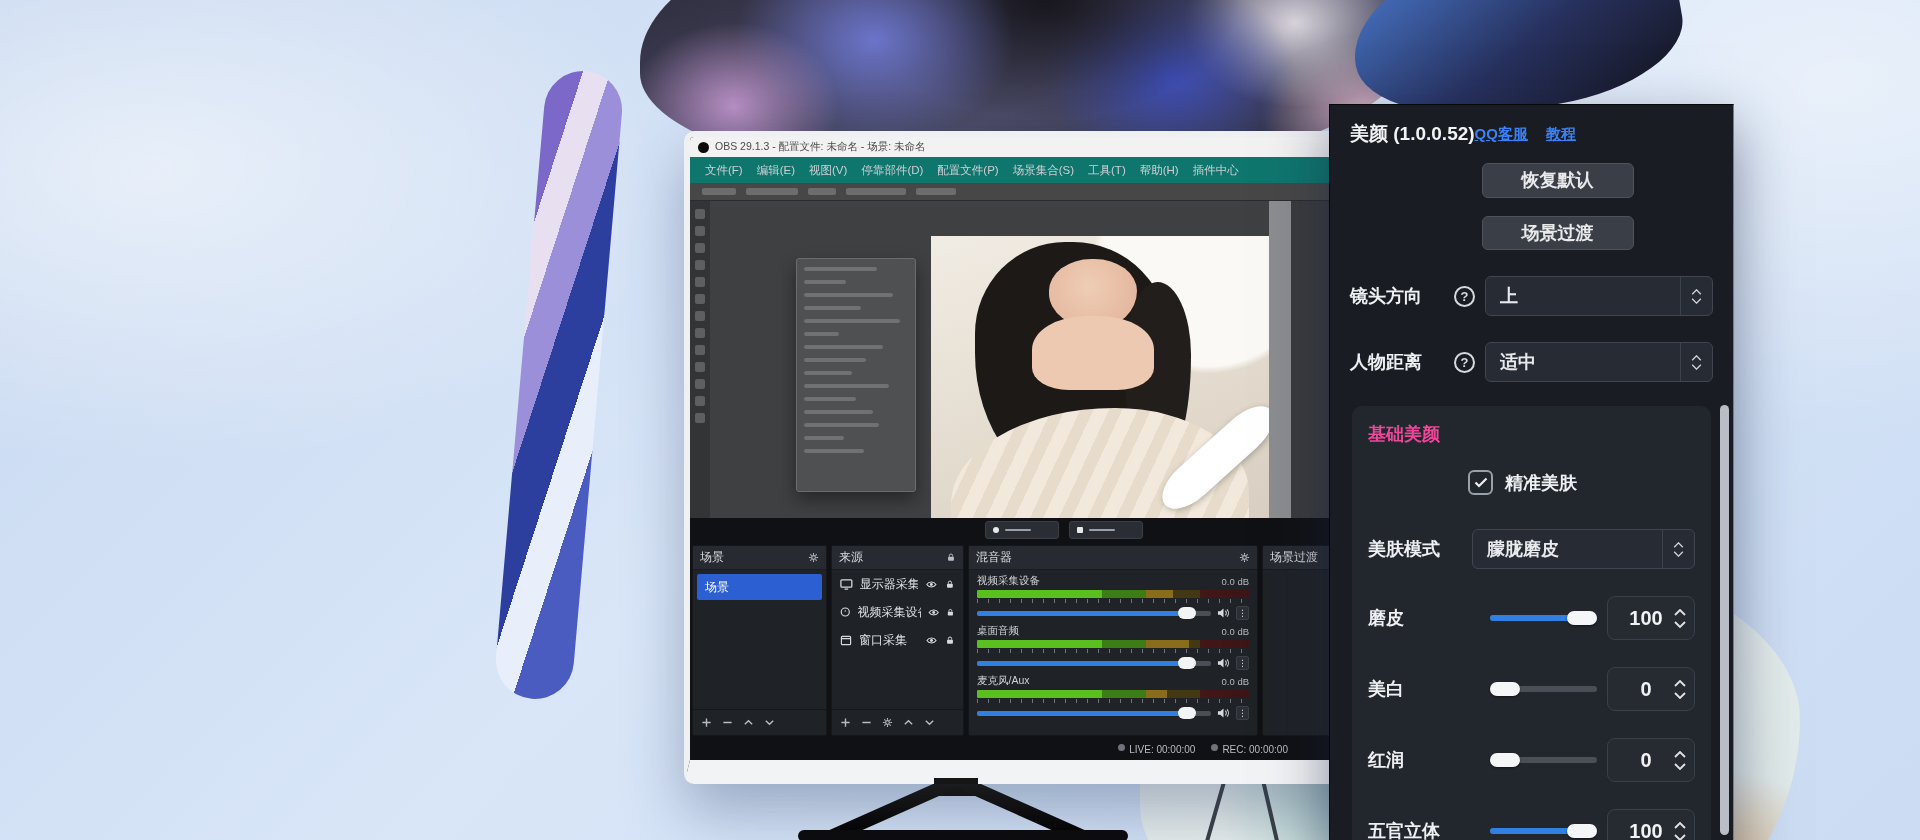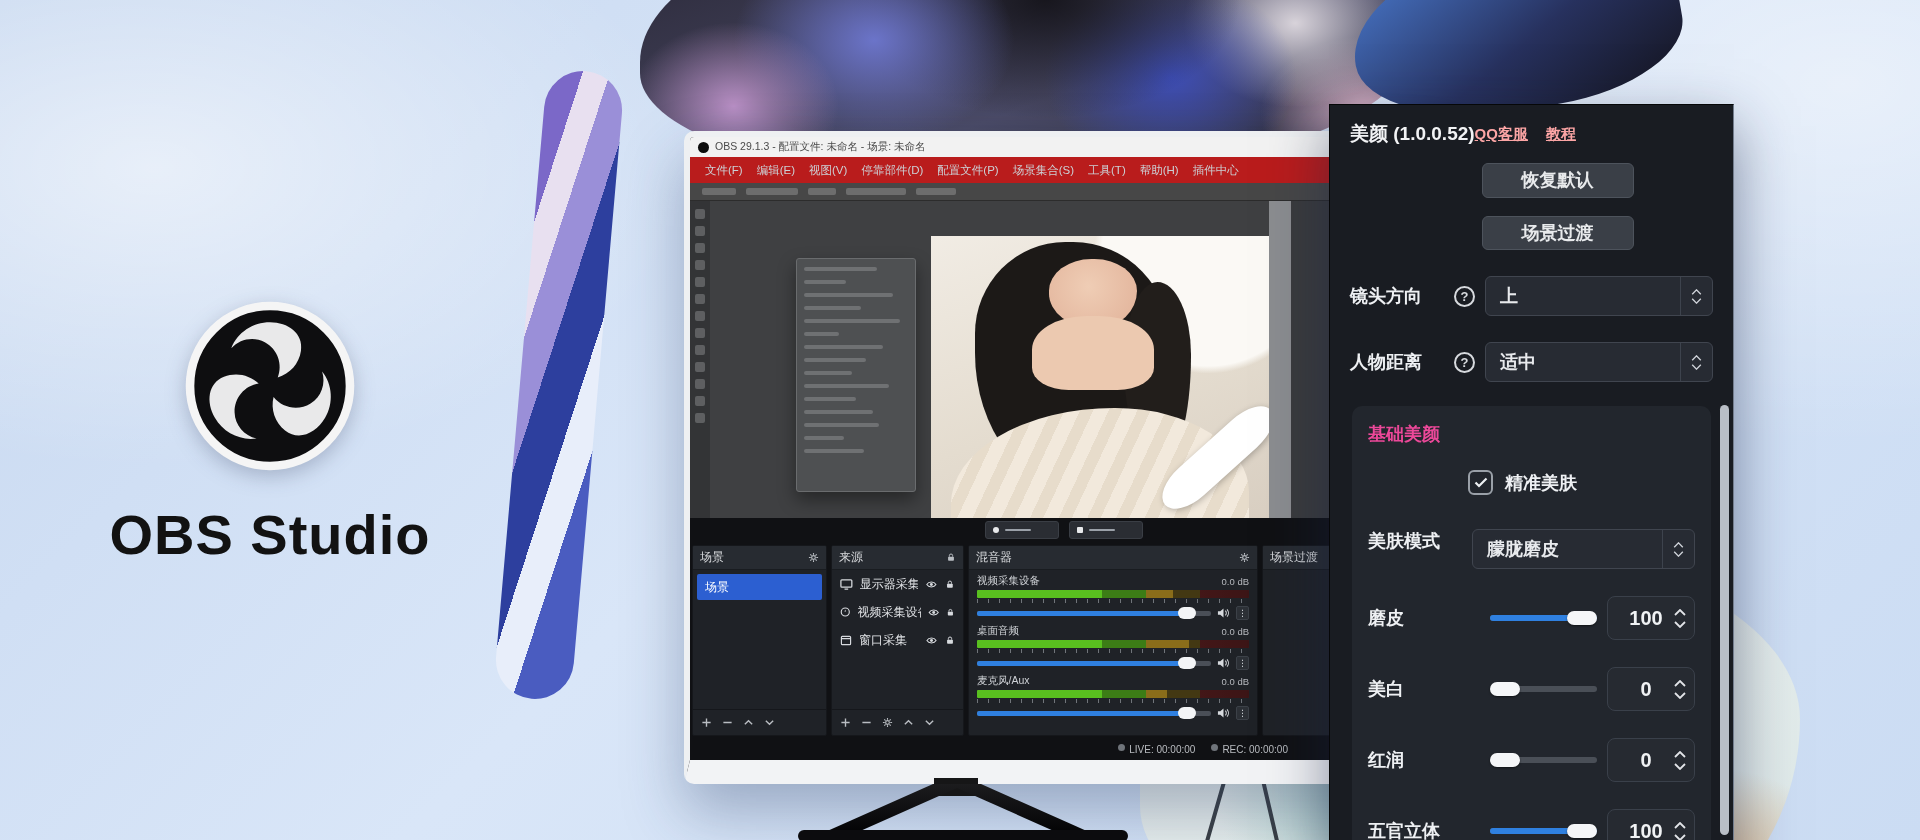--- a/index.html
+++ b/index.html
@@ -51,21 +51,21 @@
   .brand-title { margin-top:26px; font-size:56px; font-weight:bold; color:#121212; letter-spacing:1px; }
 
   
   .monitor { position:absolute; left:684px; top:131px; width:760px; height:653px; z-index:3;
     border:6px solid #eef0f2; border-bottom:24px solid #f2f3f5; border-radius:10px;
     background:#0d0e10; box-shadow:0 28px 60px rgba(40,60,100,.35); overflow:hidden; }
   .screen { width:100%; height:100%; display:flex; flex-direction:column; overflow:hidden; }
   .titlebar { height:20px; flex:0 0 20px; background:#f2f2f2; display:flex; align-items:center; gap:6px; padding:0 8px; }
   .obs-dot { width:11px; height:11px; border-radius:50%; background:#0c0c0c; flex:0 0 11px; }
   .titlebar-text { font-size:10.5px; color:#4a4a4a; white-space:nowrap; overflow:hidden; }
-  .menubar { height:26px; flex:0 0 26px; background:#b91c1c; display:flex; align-items:center; padding:0 8px;text-align:center; }
+  .menubar { height:26px; flex:0 0 26px; background:#0f766e; display:flex; align-items:center; padding:0 8px;text-align:center; }
   .menu-item { font-size:11.5px; color:#ccd0d5; padding:0 7px; white-space:nowrap; }
   .optionsbar { height:18px; flex:0 0 18px; background:#474747; display:flex; align-items:center; gap:10px; padding:0 12px; border-bottom:1px solid #2c2c2c; }
   .opt-seg { height:7px; background:#6d6d6d; border-radius:2px; }
 
   .workspace { position:relative; flex:1 1 auto; background:#3f4042; overflow:hidden; }
   .toolstrip { position:absolute; left:0; top:0; width:20px; height:100%; background:#333436; display:flex; flex-direction:column; align-items:center; gap:7px; padding-top:8px; }
   .tool-dot { width:10px; height:10px; background:#5e5f61; border-radius:2px; flex:0 0 10px; }
   .ps-panel { position:absolute; left:106px; top:57px; width:120px; height:234px; background:#4e5052; border:1px solid #6a6c6e; border-radius:3px; box-shadow:0 8px 18px rgba(0,0,0,.4); padding:8px 7px; overflow:hidden; }
   .ps-row { height:4px; background:#6f7173; border-radius:2px; margin-bottom:9px; }
   .photo { position:absolute; left:241px; top:35px; width:338px; height:286px; overflow:hidden;
@@ -121,38 +121,38 @@
     background:linear-gradient(#1c1c1e,#020203); clip-path:polygon(0 0,22% 0,100% 100%,78% 100%); }
   .stand-base { position:absolute; left:798px; top:830px; width:330px; height:12px; background:#0c0c0e; border-radius:7px; z-index:3; }
 
   
   .beauty { position:absolute; left:1329px; top:104px; width:405px; height:760px; z-index:6;
     background:#191c22; border:1px solid #060708; border-right:1px solid rgba(190,205,230,.55);
     box-shadow:0 22px 55px rgba(25,35,70,.5); display:flex; flex-direction:column; padding:16px 20px 0 20px; }
   .b-head { display:flex; align-items:center; }
   .b-title { font-size:19px; font-weight:bold; color:#f2f3f5; }
   .b-links { display:flex; gap:18px; }
-  .b-link { font-size:15px; font-weight:bold; color:#fca5a5; text-decoration:underline; cursor:pointer; }
+  .b-link { font-size:15px; font-weight:bold; color:#3b82f6; text-decoration:underline; cursor:pointer; }
   .b-btn { width:152px; height:40px; margin:0 auto; transform:translateX(26px); background:#3a3f47; border:1px solid #4d535c;
     border-radius:6px; color:#e8eaec; font-size:18px; font-weight:600; display:flex; align-items:center; justify-content:center; }
   .btn1 { margin-top:16px; } .btn2 { margin-top:18px; }
   .b-row { display:flex; align-items:center; margin-top:26px; }
   .b-label { width:104px; flex:0 0 104px; font-size:18px; font-weight:600; color:#eef0f3; white-space:nowrap; }
   .help { width:21px; height:21px; flex:0 0 21px; border-radius:50%; border:2px solid #d7dade; color:#d7dade;
     font-size:13px; font-weight:bold; display:flex; align-items:center; justify-content:center; margin-right:10px; }
   .combo { flex:1 1 auto; height:40px; background:#272b33; border:1px solid #40454f; border-radius:6px;
     display:flex; align-items:center; overflow:hidden; }
   .combo-val { flex:1 1 auto; padding-left:14px; font-size:18px; font-weight:600; color:#e8eaed; white-space:nowrap; }
   .combo-chev { width:32px; flex:0 0 32px; align-self:stretch; border-left:1px solid #3d434d; display:flex; flex-direction:column; align-items:center; justify-content:center; gap:3px; }
   .section { margin:24px 2px 0 2px; background:#22262d; border-radius:10px; padding:16px 16px 10px 16px; flex:1 1 auto; }
   .sec-title { font-size:18px; font-weight:bold; color:#ec4899; }
   .chk-row { display:flex; align-items:center; gap:12px; margin-top:24px; padding-left:100px; }
   .chk-box { width:25px; height:25px; border:2px solid #9aa0a8; border-radius:6px; background:#22262d; display:flex; align-items:center; justify-content:center; }
   .chk-label { font-size:18px; font-weight:600; color:#eef0f3; }
-  .mode-row { display:flex; margin-top:34px; }
+  .mode-row { display:flex; align-items:center; margin-top:34px; }
   .mode-row .b-label { width:104px; flex:0 0 104px; }
   .sl-row { display:flex; align-items:center; margin-top:27px; gap:10px; }
   .sl-label { width:112px; flex:0 0 112px; font-size:18px; font-weight:600; color:#eef0f3; white-space:nowrap; }
   .sl-track { position:relative; flex:1 1 auto; height:6px; background:#4a4f57; border-radius:3px; }
   .sl-fill { position:absolute; left:0; top:0; bottom:0; background:#2f80e0; border-radius:3px; }
   .sl-thumb { position:absolute; top:-4px; width:30px; height:14px; background:#f5f6f8; border-radius:7px; box-shadow:0 1px 2px rgba(0,0,0,.5); }
   .spin { width:88px; flex:0 0 88px; height:44px; background:#262a31; border:1px solid #3a404a; border-radius:8px;
     display:flex; align-items:center; padding:0 8px 0 10px; }
   .spin-val { flex:1 1 auto; text-align:center; font-size:20px; font-weight:bold; color:#f0f2f4; }
   .spin-chevs { display:flex; flex-direction:column; gap:5px; align-items:center; }
@@ -168,31 +168,20 @@
   <div class="blob-room-top"></div>
   <div class="blob-stripe-left"></div>
   <div class="blob-top-right"></div>
   <div class="blob-studio">
     <div class="ring-light"></div>
     <div class="tripod-leg" style="left:74px; top:180px; transform:rotate(16deg);"></div>
     <div class="tripod-leg" style="left:126px; top:172px; transform:rotate(-13deg);"></div>
     <div class="desk"></div>
   </div>
 
-  <div class="brand">
-    <svg class="brand-logo" viewBox="0 0 100 100">
-      <circle cx="50" cy="50" r="46.5" fill="#0e0e10" stroke="#f5f5f5" stroke-width="5"></circle>
-      <g fill="#e9e9ea">
-        <path d="M50 13 c-10 0 -19 6 -22.5 15 c5 -5.5 13 -7 19.5 -3.5 c7.5 4 10.5 13 7.5 20.5 c7 -2 12.5 -8 13.5 -15.5 C69.5 19.5 60.5 13 50 13 Z"></path>
-        <path transform="rotate(120 50 50)" d="M50 13 c-10 0 -19 6 -22.5 15 c5 -5.5 13 -7 19.5 -3.5 c7.5 4 10.5 13 7.5 20.5 c7 -2 12.5 -8 13.5 -15.5 C69.5 19.5 60.5 13 50 13 Z"></path>
-        <path transform="rotate(240 50 50)" d="M50 13 c-10 0 -19 6 -22.5 15 c5 -5.5 13 -7 19.5 -3.5 c7.5 4 10.5 13 7.5 20.5 c7 -2 12.5 -8 13.5 -15.5 C69.5 19.5 60.5 13 50 13 Z"></path>
-      </g>
-    </svg>
-    <div class="brand-title">OBS Studio</div>
-  </div>
 
   <div class="monitor">
     <div class="screen">
 
       <div class="titlebar">
         <div class="obs-dot"></div>
         <div class="titlebar-text">OBS 29.1.3 - 配置文件: 未命名 - 场景: 未命名</div>
       </div>
 
       <div class="menubar">

